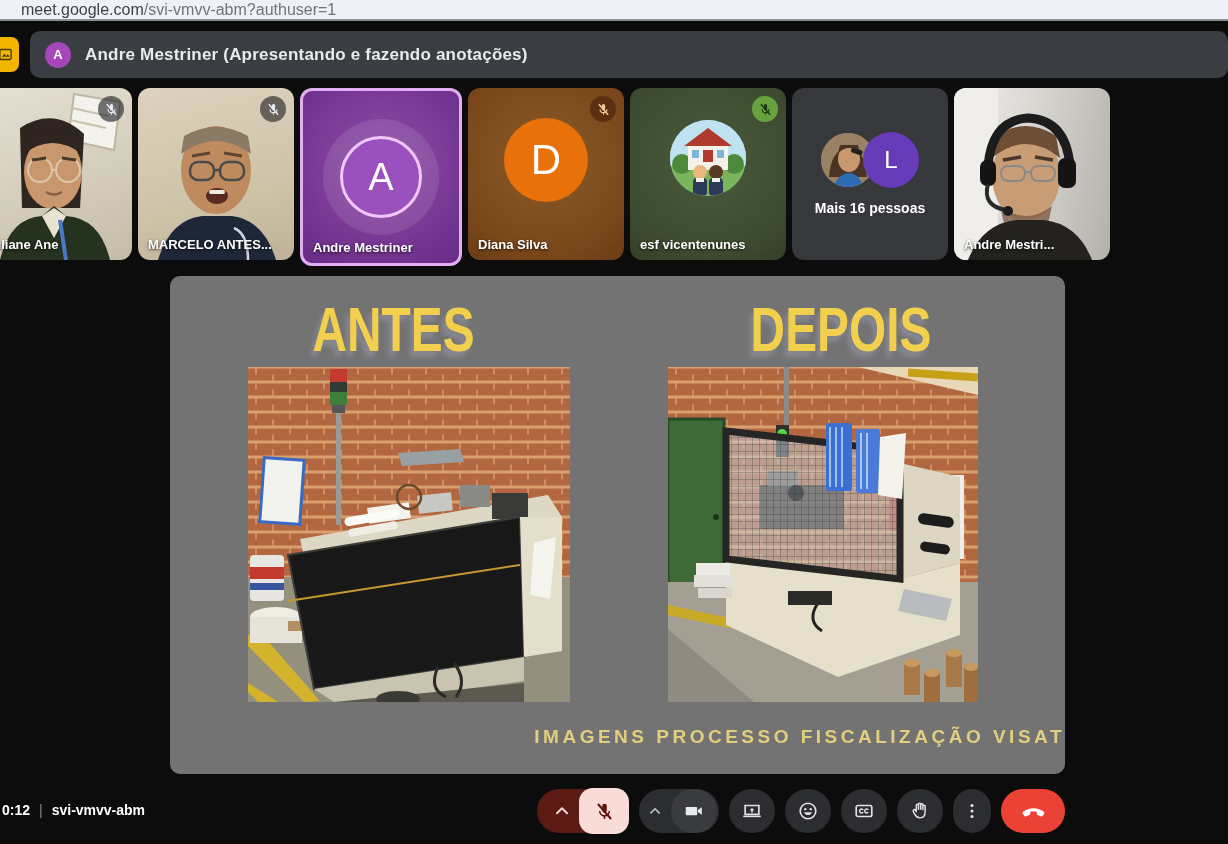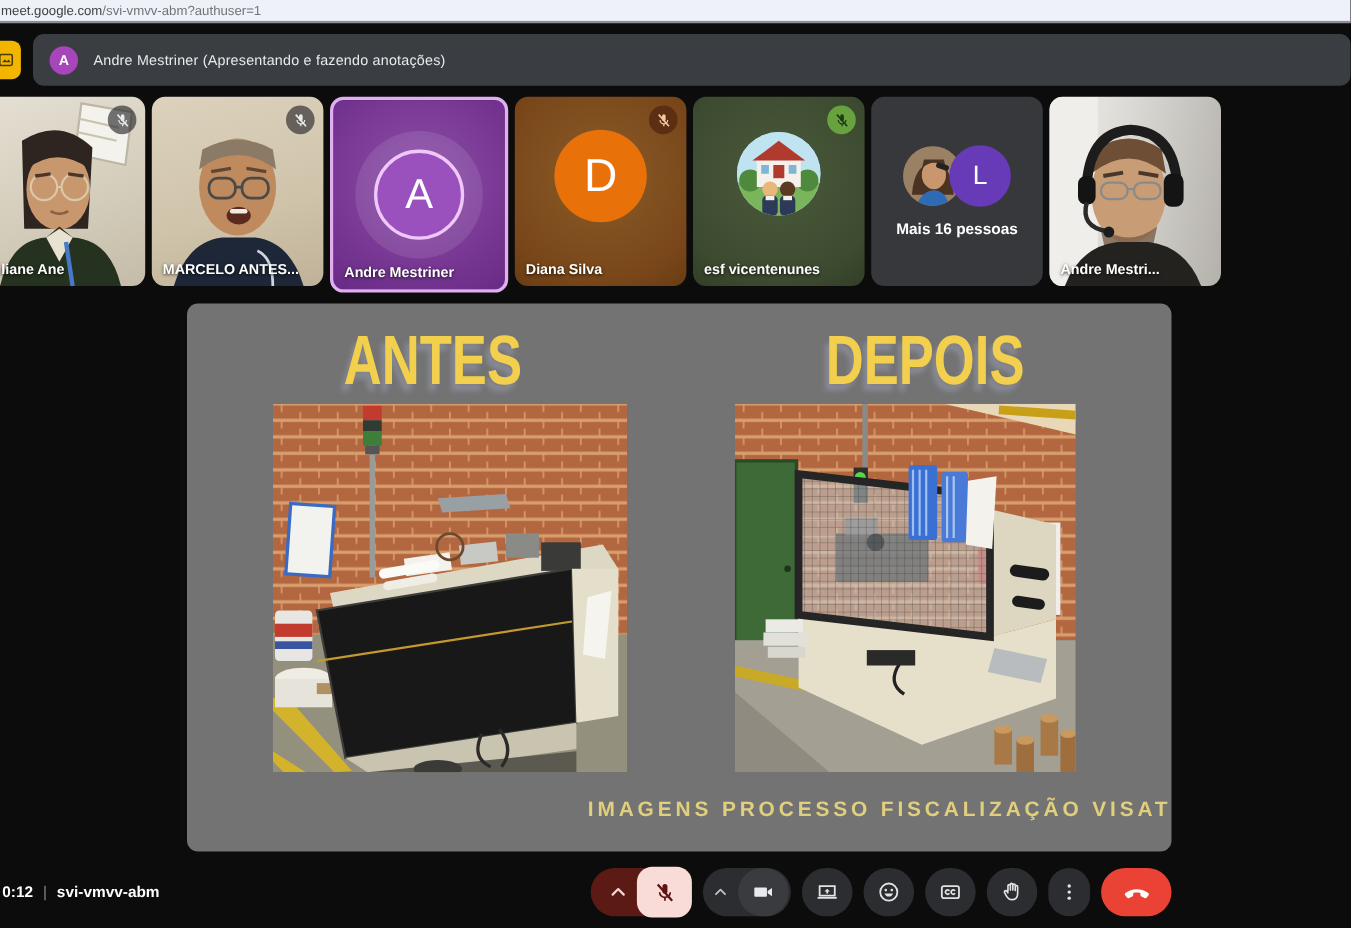--- a/index.html
+++ b/index.html
@@ -2,33 +2,33 @@
 <html><head>
 <meta charset="utf-8">
 <style>
   html,body{margin:0;padding:0;background:#000;}
   .screen{position:relative;width:1228px;height:844px;background:#0c0c0c;overflow:hidden;
           font-family:"Liberation Sans",sans-serif;}
 
   
   .browser-bar{position:absolute;left:0;top:0;width:1228px;height:19px;background:#eef1f8;
                border-bottom:2px solid #8b9097;display:flex;align-items:center;}
-  .url{font-size:12px;white-space:nowrap;padding-left:1px;}
+  .url{font-size:16px;white-space:nowrap;padding-left:1px;margin-left:20px;}
   .url .host{color:#3f4347;}
   .url .path{color:#70757a;}
 
   
   .notif-tool{position:absolute;left:-8px;top:37px;width:27px;height:35px;border-radius:8px;
               background:#f2b600;display:flex;align-items:center;justify-content:center;color:#4a3b00;}
   .notif-bar{position:absolute;left:30px;top:31px;width:1198px;height:47px;background:#3a3d41;
              border-radius:10px;display:flex;align-items:center;}
   .notif-avatar{width:26px;height:26px;border-radius:50%;background:#a646ba;color:#fff;
                 font-size:13px;font-weight:700;display:flex;align-items:center;justify-content:center;
                 margin-left:15px;}
-  .notif-text{color:#e8eaed;font-size:13px;font-weight:400;margin-left:14px;letter-spacing:.2px;}
+  .notif-text{color:#e8eaed;font-size:17px;font-weight:700;margin-left:14px;letter-spacing:.2px;}
 
   
   .tiles{position:absolute;top:88px;left:-24px;display:flex;gap:6px;}
   .tile{position:relative;width:156px;height:172px;border-radius:12px;overflow:hidden;flex:0 0 auto;}
   .tile svg.fill{position:absolute;inset:0;}
   .tile-label{position:absolute;left:10px;bottom:8px;color:#fff;font-size:13px;font-weight:600;
               text-shadow:0 1px 3px rgba(0,0,0,.8);white-space:nowrap;}
   .mute-badge{position:absolute;top:8px;right:8px;width:26px;height:26px;border-radius:50%;
               display:flex;align-items:center;justify-content:center;}
   .mute-badge svg{width:15px;height:15px;}

